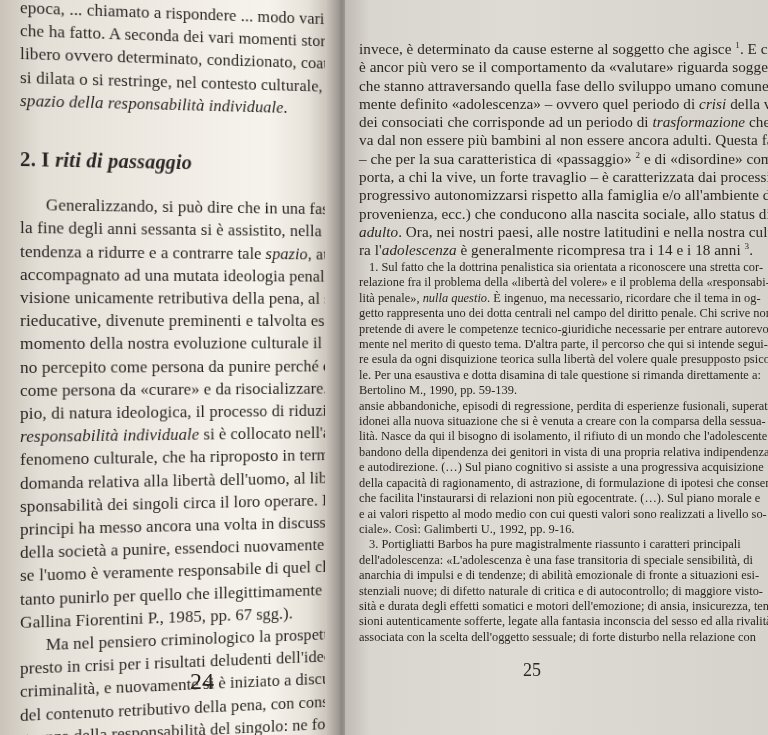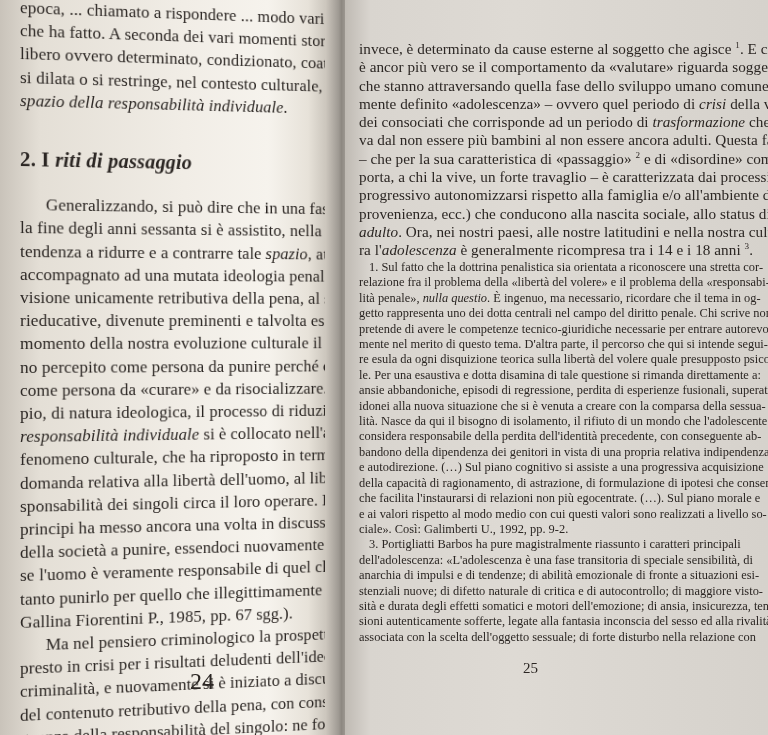--- a/index.html
+++ b/index.html
@@ -46,21 +46,21 @@
     font-size:15.2px; line-height:18.3px; letter-spacing:0.05px;
   }
   .right-body .line { display:block; white-space:nowrap; }
   .right-notes {
     position:absolute; left:14px; top:260px; width:400px;
     font-size:12.4px; line-height:15.4px;
   }
   .right-notes .line { display:block; white-space:nowrap; }
   .right-notes .indent { padding-left:10px; }
   .page-num-right {
-    position:absolute; left:178px; top:660px; font-size:15px;
+    position:absolute; left:178px; top:660px; font-size:18px;
   }
   sup { font-size:0.6em; vertical-align: super; line-height:0; }
 </style>
 </head>
 <body>
 
 <div class="spread">
 
   <div class="page-left">
     <div class="left-text">
@@ -134,32 +134,32 @@
     <div class="right-notes">
       <div>
         <span class="line indent">1. Sul fatto che la dottrina penalistica sia orientata a riconoscere una stretta cor-</span>
         <span class="line">relazione fra il problema della «libertà del volere» e il problema della «responsabi-</span>
         <span class="line"><span>lità penale», </span><span class="it">nulla questio</span><span>. È ingenuo, ma necessario, ricordare che il tema in og-</span></span>
         <span class="line">getto rappresenta uno dei dotta centrali nel campo del diritto penale. Chi scrive non</span>
         <span class="line">pretende di avere le competenze tecnico-giuridiche necessarie per entrare autorevol-</span>
         <span class="line">mente nel merito di questo tema. D'altra parte, il percorso che qui si intende segui-</span>
         <span class="line">re esula da ogni disquizione teorica sulla libertà del volere quale presupposto psico-</span>
         <span class="line">le. Per una esaustiva e dotta disamina di tale questione si rimanda direttamente a:</span>
+        <span class="line">Bertolino M., 1990, pp. 59-139.</span>
       </div>
       <div>
         <span class="line">ansie abbandoniche, episodi di regressione, perdita di esperienze fusionali, superati</span>
         <span class="line">idonei alla nuova situazione che si è venuta a creare con la comparsa della sessua-</span>
         <span class="line">lità. Nasce da qui il bisogno di isolamento, il rifiuto di un mondo che l'adolescente</span>
-        <span class="line">considera responsabile della perdita dell'identità precedente, con conseguente ab-</span>
         <span class="line">bandono della dipendenza dei genitori in vista di una propria relativa indipendenza</span>
         <span class="line">e autodirezione. (…) Sul piano cognitivo si assiste a una progressiva acquisizione</span>
         <span class="line">della capacità di ragionamento, di astrazione, di formulazione di ipotesi che consen-</span>
         <span class="line">che facilita l'instaurarsi di relazioni non più egocentrate. (…). Sul piano morale e</span>
         <span class="line">e ai valori rispetto al modo medio con cui questi valori sono realizzati a livello so-</span>
-        <span class="line">ciale». Così: Galimberti U., 1992, pp. 9-2.</span>
+        <span class="line">ciale». Così: Galimberti U., 1992, pp. 9-16.</span>
       </div>
       <div>
         <span class="line indent">3. Portigliatti Barbos ha pure magistralmente riassunto i caratteri principali</span>
         <span class="line">dell'adolescenza: «L'adolescenza è una fase transitoria di speciale sensibilità, di</span>
         <span class="line">anarchia di impulsi e di tendenze; di abilità emozionale di fronte a situazioni esi-</span>
         <span class="line">stenziali nuove; di difetto naturale di critica e di autocontrollo; di maggiore visto-</span>
         <span class="line">sità e durata degli effetti somatici e motori dell'emozione; di ansia, insicurezza, ten-</span>
         <span class="line">sioni autenticamente sofferte, legate alla fantasia inconscia del sesso ed alla rivalità</span>
         <span class="line">associata con la scelta dell'oggetto sessuale; di forte disturbo nella relazione con</span>
 

